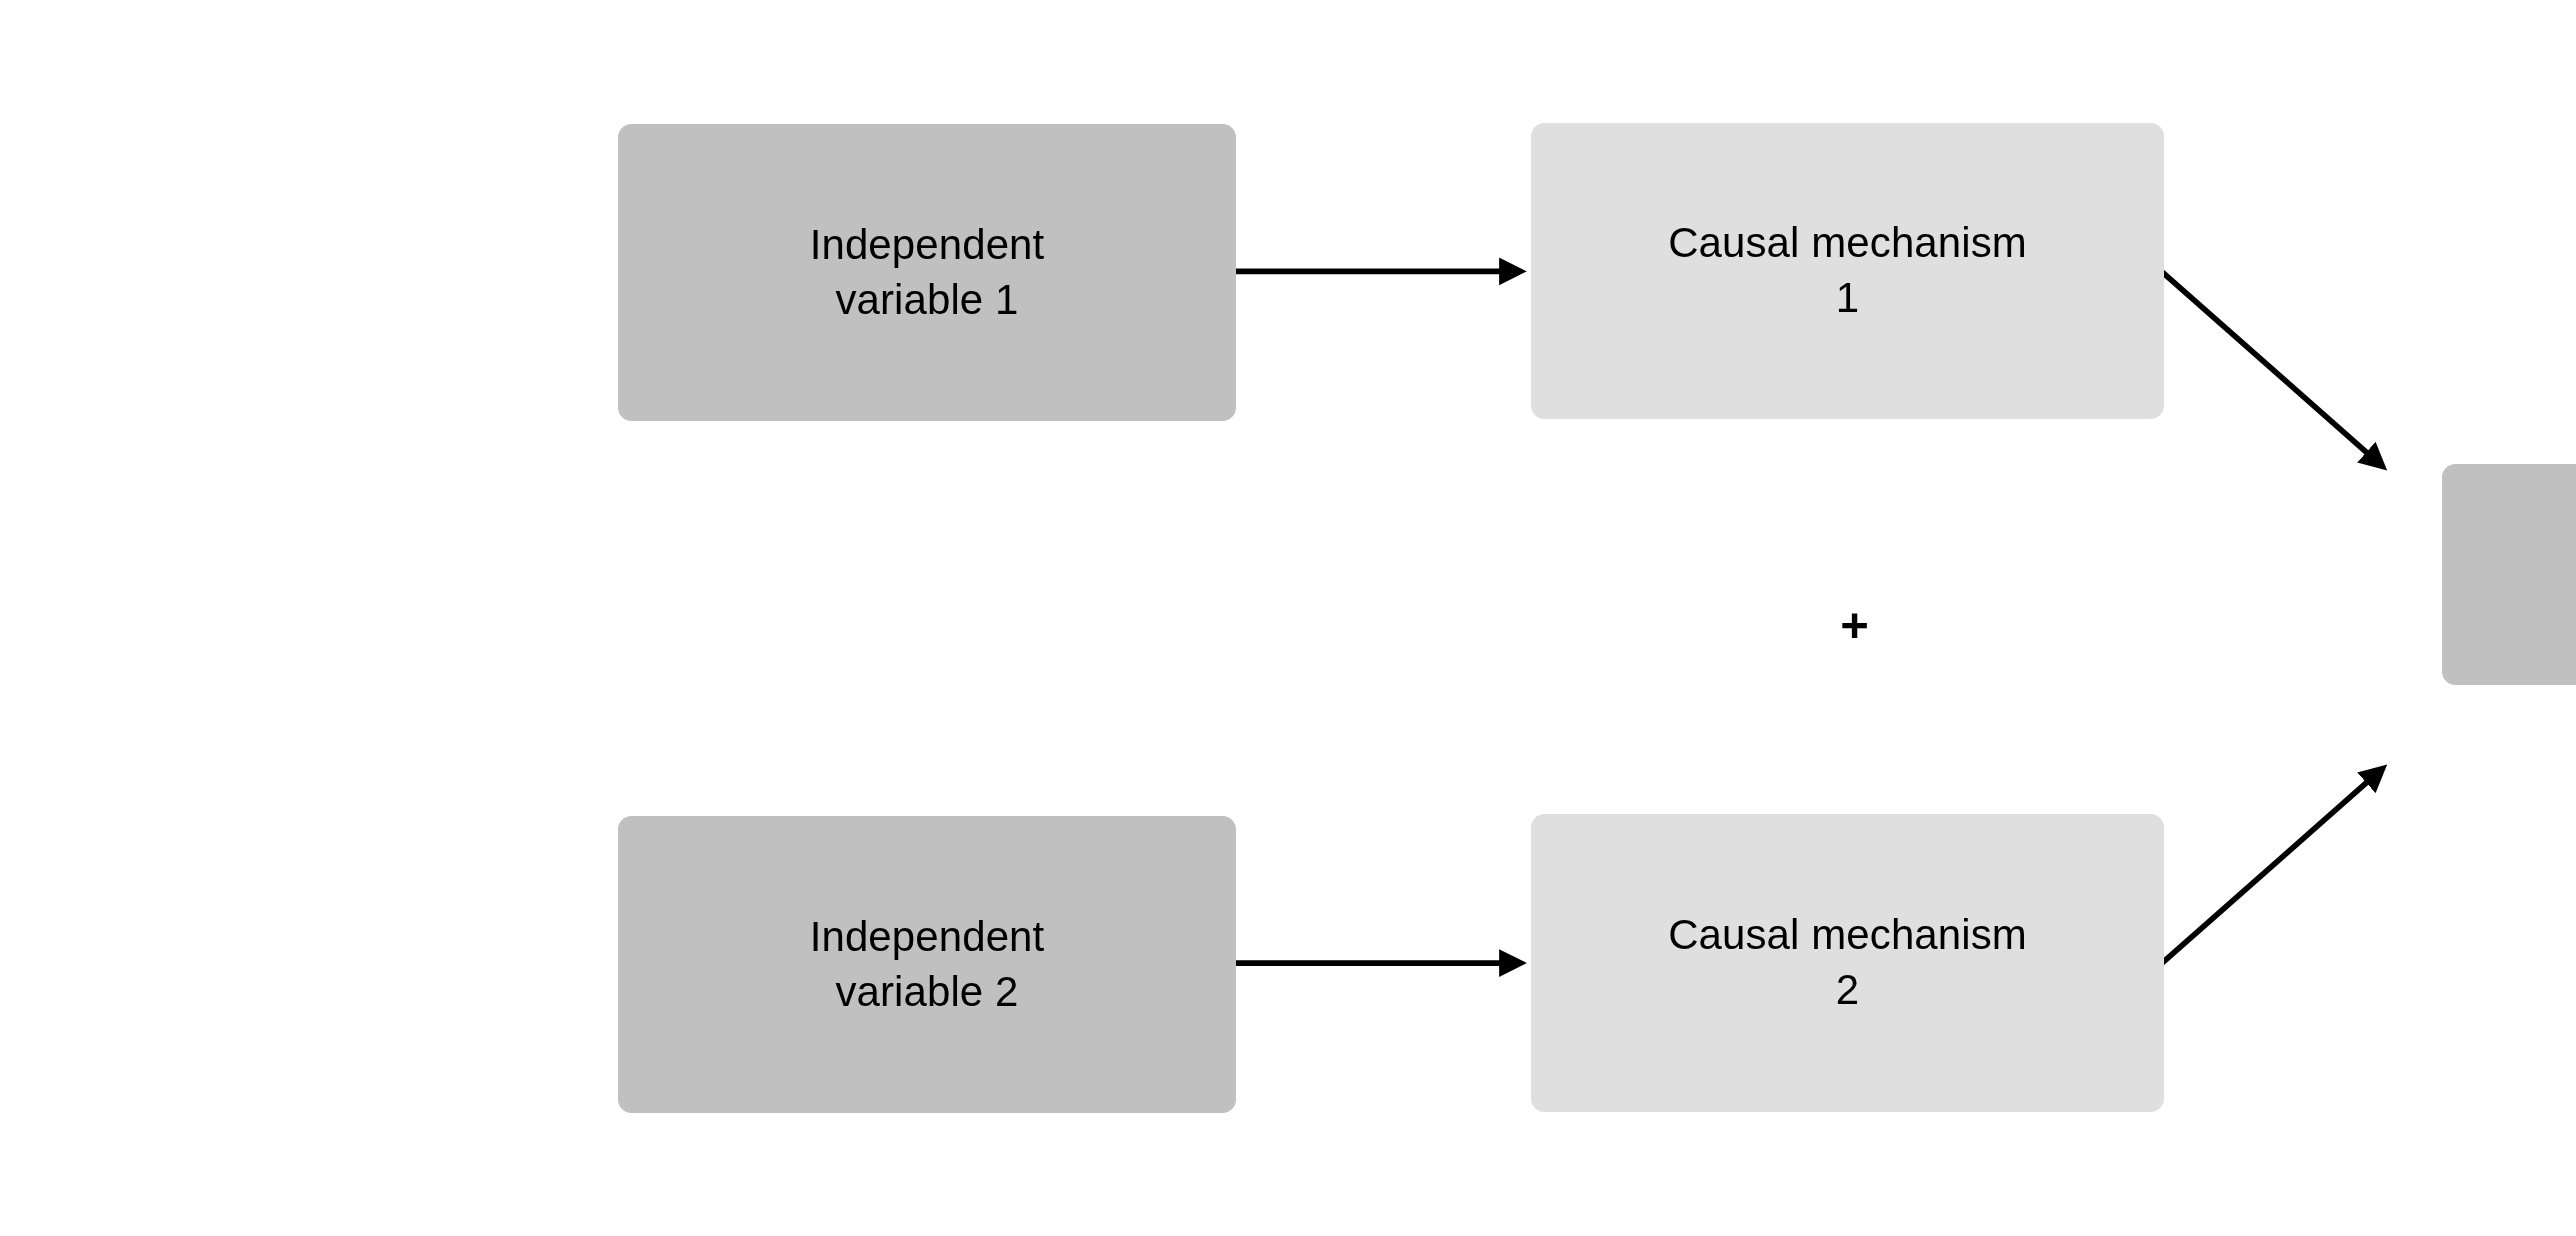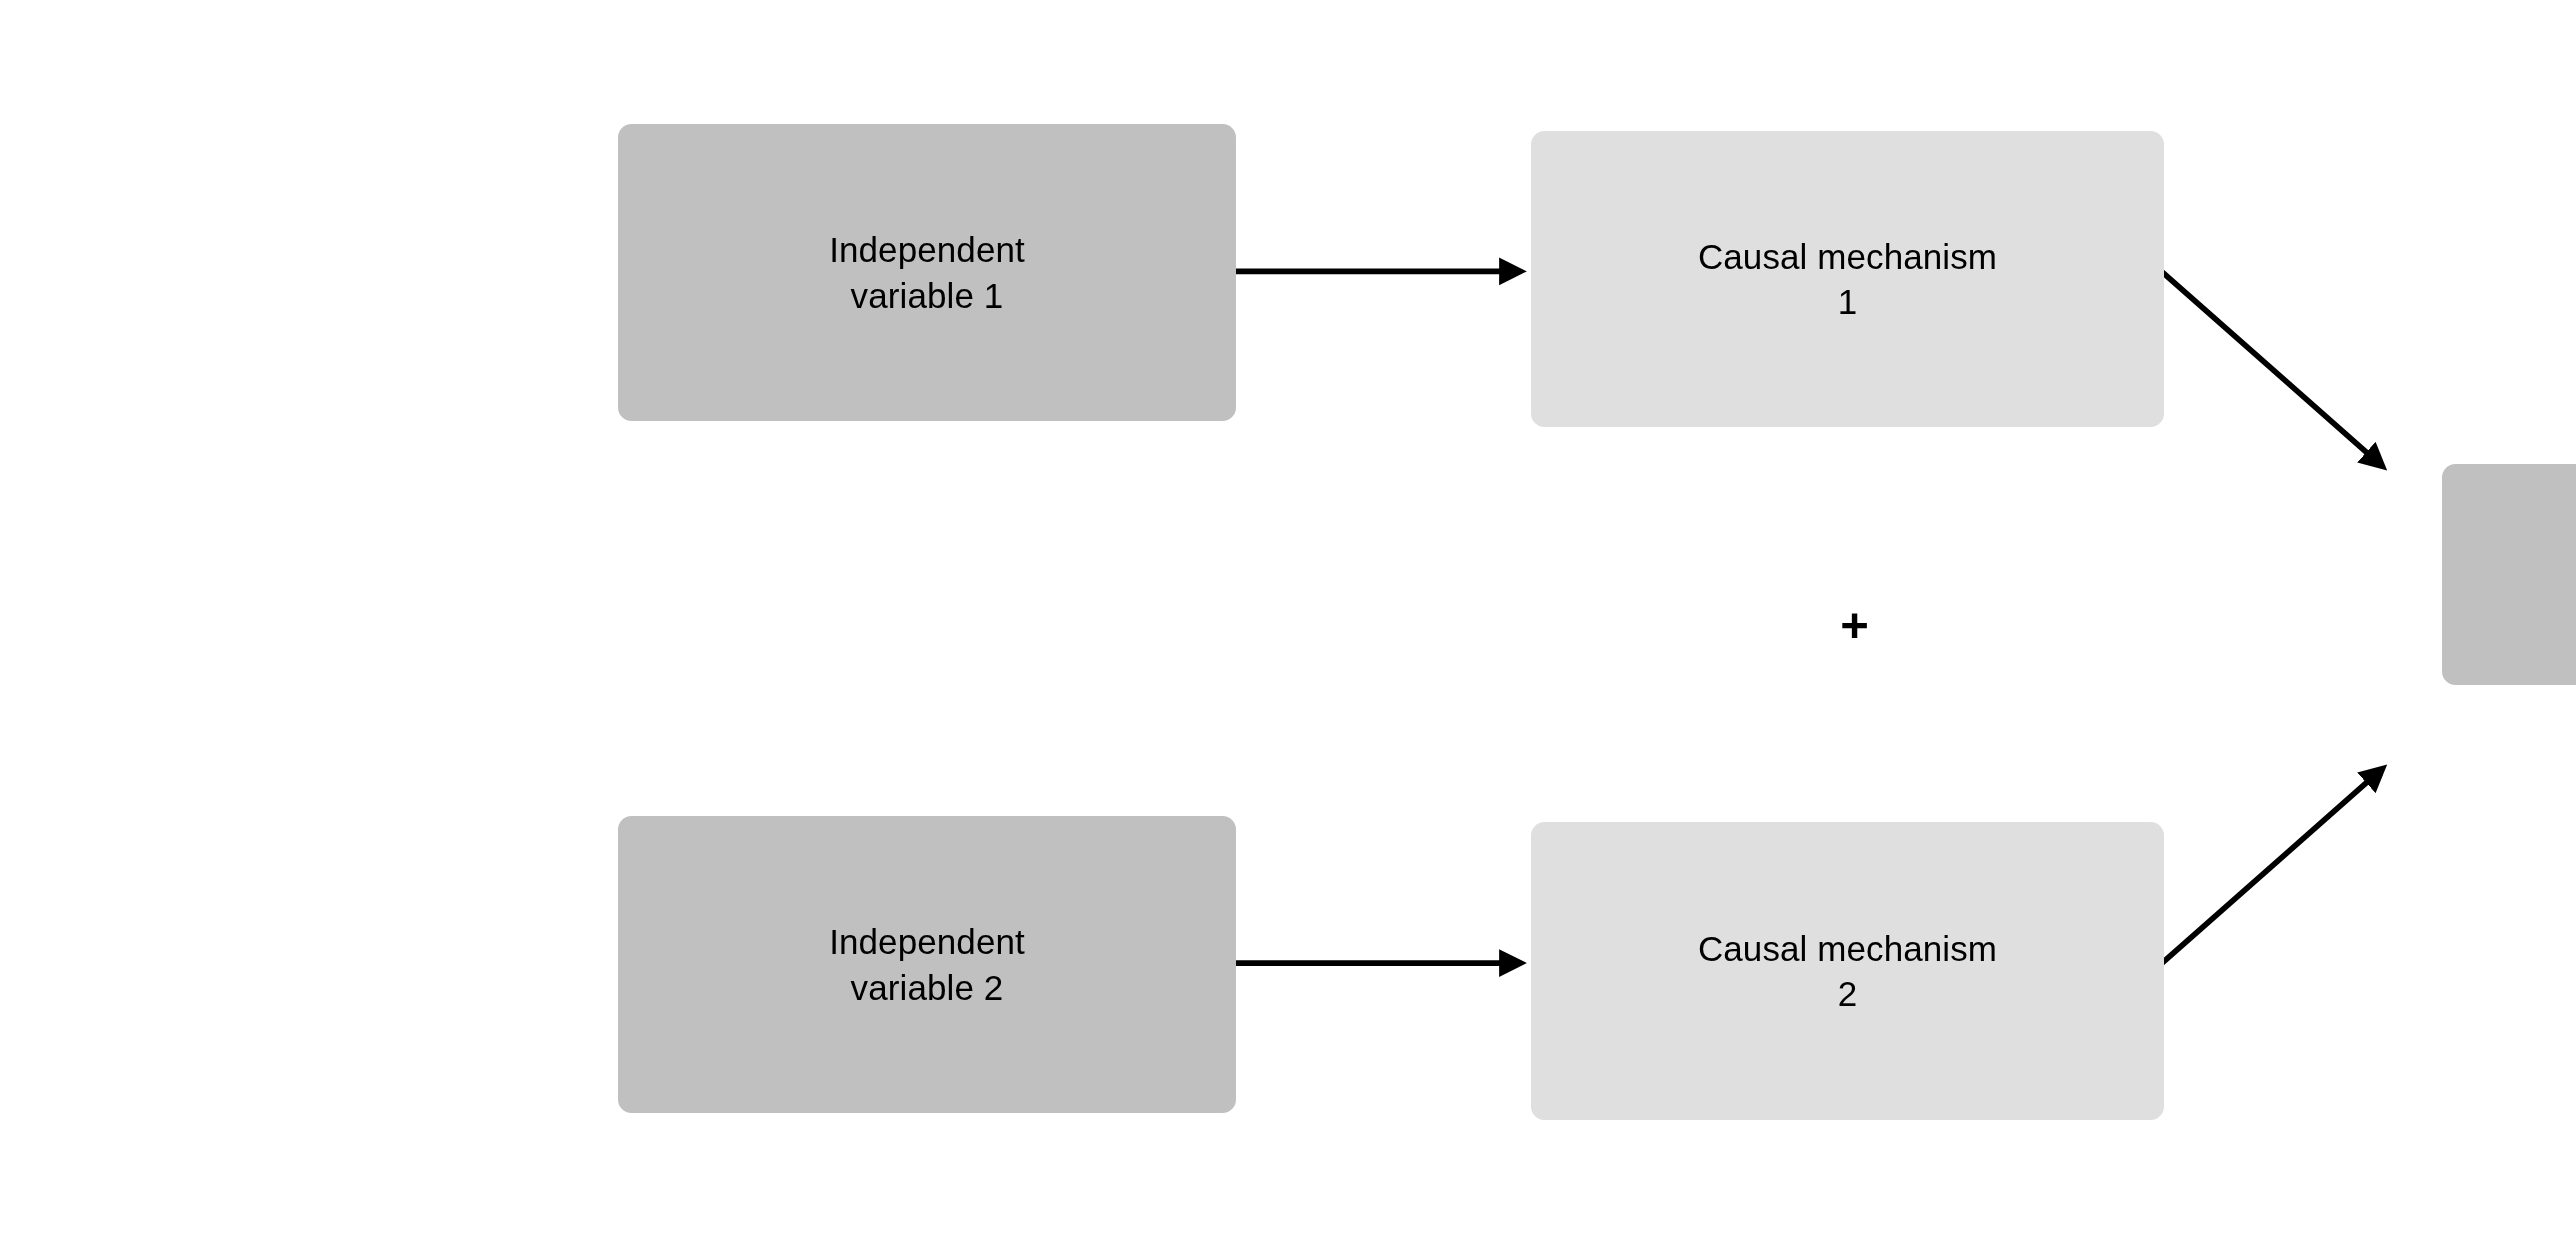--- a/index.html
+++ b/index.html
@@ -18,28 +18,28 @@
   }
   .node {
     position: absolute;
     box-sizing: border-box;
     border-radius: 13.4px;
     display: flex;
     align-items: center;
     justify-content: center;
     text-align: center;
     color: #000000;
-    font-size: 35px;
+    font-size: 42px;
     line-height: 1.30;
     letter-spacing: 0.1px;
     font-weight: 400;
     white-space: pre-line;
   }
   .node-dark  { background: #c0c0c0; }
-  .node-light { background: #dfdfdf; margin-top: 8px; }
+  .node-light { background: #dfdfdf; }
 
   .node-label {
     display: block;
     padding: 0 14.4px;
   }
 
   #node-iv1 { left: 618px; top: 124px;  width: 618px; height: 297px; }
   #node-cm1 { left: 1531px; top: 123px;  width: 633px; height: 296px; }
   #node-dv  { left: 2442px; top: 464px;  width: 649px; height: 221px; }
   #node-iv2 { left: 618px; top: 816px; width: 618px; height: 297px; }

